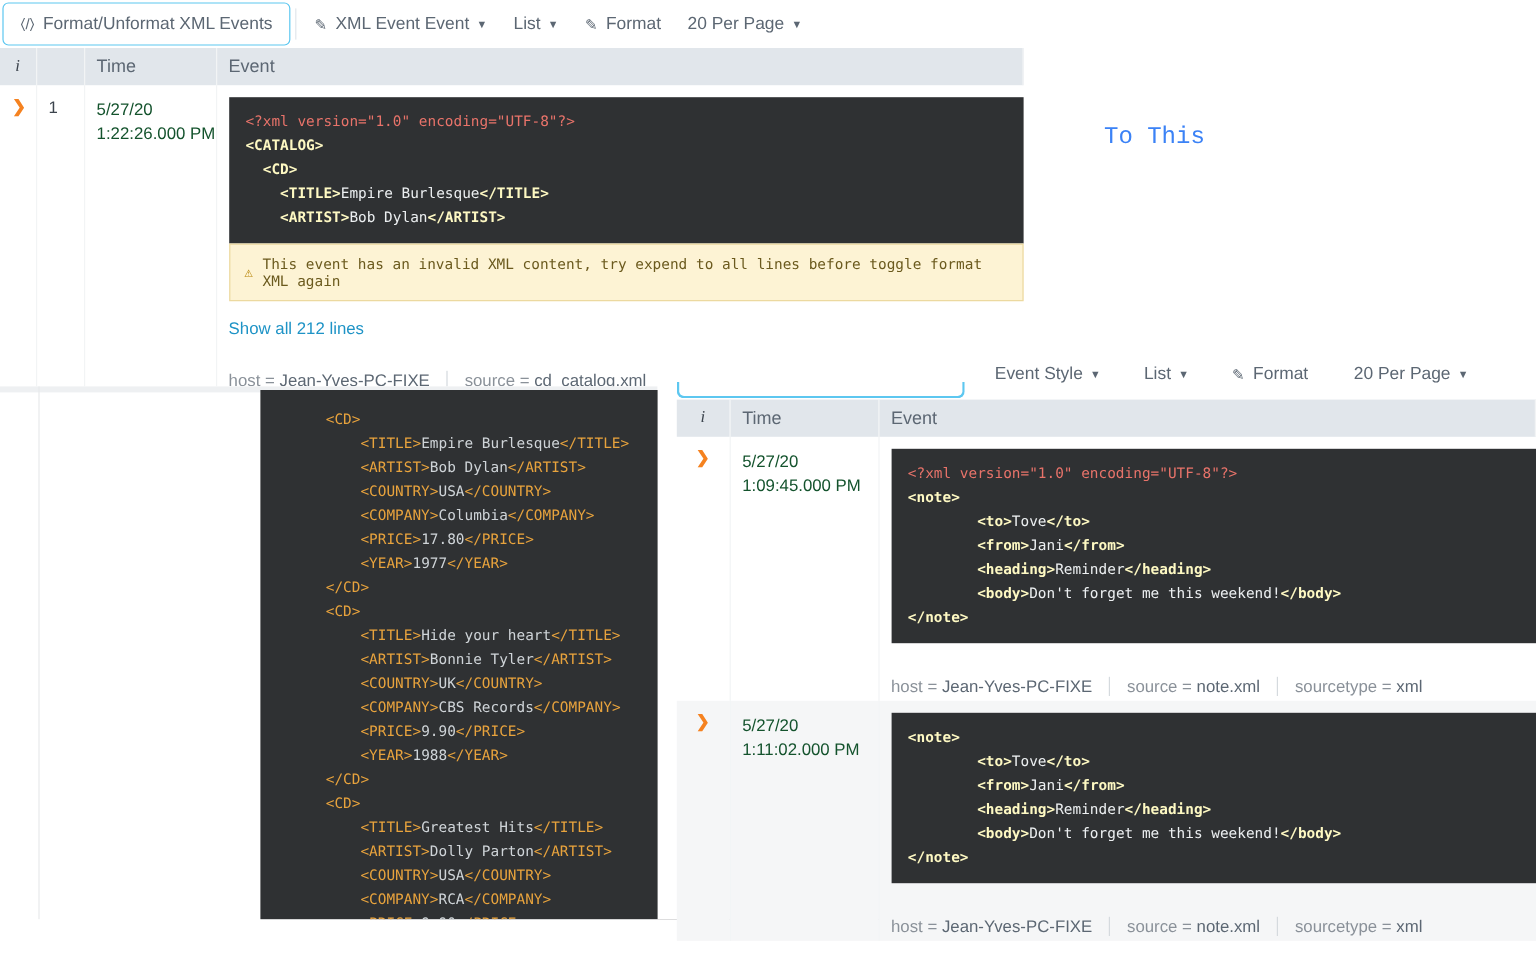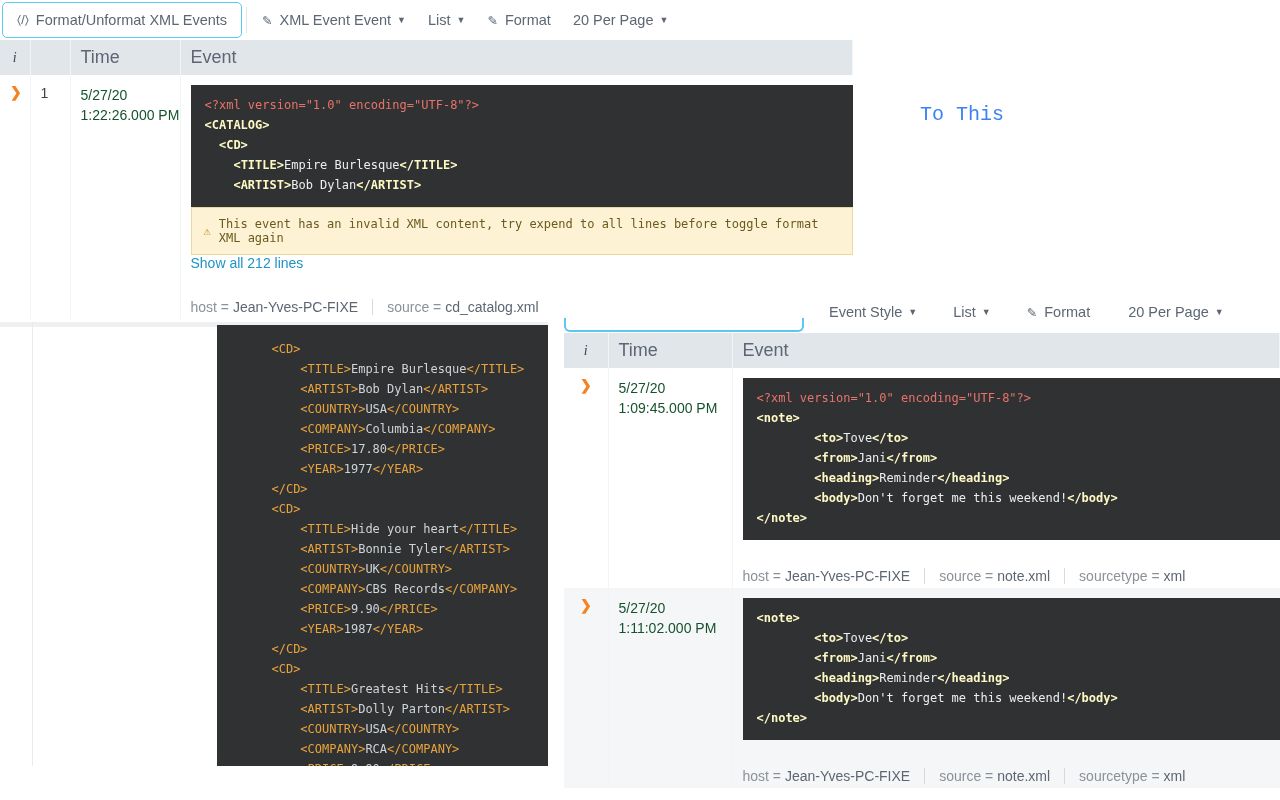--- a/index.html
+++ b/index.html
@@ -24,21 +24,21 @@
   .tb-btn.primary {
     border: 1px solid #5dc7f0; background: #fff; border-radius: 5px;
     padding: 0 14px; height: 36px; color: #5c6773;
   }
   .tb-ico { color: #5c6773; font-size: 12.5px; margin-right: 7px; display:inline-block; }
   .caret { margin-left: 6px; font-size: 9px; color: #5c6773; line-height: 1; }
   .sep { width: 1px; height: 26px; background: #e1e6eb; margin: 0 4px; }
 
   table.events { width: 100%; border-collapse: collapse; table-layout: fixed; }
   table.events th {
-    background: #e1e6eb; color: #5c6773; font-weight: normal; font-size: 18px;
+    background: #e1e6eb; color: #5c6773; font-weight: normal; font-size: 15px;
     text-align: left; padding: 7px 10px; border-right: 1px solid #f2f4f5;
     height: 28px; vertical-align: middle;
   }
   table.events th.c-i { width: 30px; text-align: center; font-style: italic;
       font-family: "Liberation Serif", serif; font-size: 14px; color:#3c444d;}
   table.events th.c-n { width: 40px; }
   table.events th.c-t { width: 110px; }
   table.events td {
     vertical-align: top; padding: 10px 10px 4px 10px; font-size: 14px; color: #3c444d;
     border-right: 1px solid #f2f4f5;
@@ -58,21 +58,21 @@
   .xmlbox .decl  { color: #e8736a; }
   .xmlbox .tag   { color: #fef9c3; font-weight: bold; }
   .xmlbox .txt   { color: #eceff1; }
 
   .warnbar {
     background: #fdf3d4; border: 1px solid #ecd9a0; color: #6b5a1e;
     font-family: "DejaVu Sans Mono", monospace; font-size: 12px;
     padding: 9px 12px; display: flex; align-items: center; gap: 8px;
   }
   .warn-ico { color: #b8860b; font-size: 12px; }
-  .showall { color: #1e93c6; font-size: 14px; cursor: pointer; margin-top: 0; display:inline-block; }
+  .showall { color: #1e93c6; font-size: 14px; cursor: pointer; margin-top: 14px; display:inline-block; }
   .meta { margin-top: 28px; display: flex; align-items: center; font-size: 14px; color: #5c6773; }
   .meta .kv { white-space: nowrap; }
   .meta .k { color: #8a9199; }
   .meta .vdiv { width: 1px; height: 16px; background: #d5dade; margin: 0 14px; }
 
   
   #panel1 { left: 0; top: 0; width: 853px; height: 330px; }
   #panel1 .toolbar { padding-left: 2px; }
 
   
@@ -193,21 +193,21 @@
       <span class="tag">&lt;COMPANY&gt;</span><span class="txt">Columbia</span><span class="tag">&lt;/COMPANY&gt;</span>
       <span class="tag">&lt;PRICE&gt;</span><span class="txt">17.80</span><span class="tag">&lt;/PRICE&gt;</span>
       <span class="tag">&lt;YEAR&gt;</span><span class="txt">1977</span><span class="tag">&lt;/YEAR&gt;</span>
   <span class="tag">&lt;/CD&gt;</span>
   <span class="tag">&lt;CD&gt;</span>
       <span class="tag">&lt;TITLE&gt;</span><span class="txt">Hide your heart</span><span class="tag">&lt;/TITLE&gt;</span>
       <span class="tag">&lt;ARTIST&gt;</span><span class="txt">Bonnie Tyler</span><span class="tag">&lt;/ARTIST&gt;</span>
       <span class="tag">&lt;COUNTRY&gt;</span><span class="txt">UK</span><span class="tag">&lt;/COUNTRY&gt;</span>
       <span class="tag">&lt;COMPANY&gt;</span><span class="txt">CBS Records</span><span class="tag">&lt;/COMPANY&gt;</span>
       <span class="tag">&lt;PRICE&gt;</span><span class="txt">9.90</span><span class="tag">&lt;/PRICE&gt;</span>
-      <span class="tag">&lt;YEAR&gt;</span><span class="txt">1987</span><span class="tag">&lt;/YEAR&gt;</span>
+      <span class="tag">&lt;YEAR&gt;</span><span class="txt">1988</span><span class="tag">&lt;/YEAR&gt;</span>
   <span class="tag">&lt;/CD&gt;</span>
   <span class="tag">&lt;CD&gt;</span>
       <span class="tag">&lt;TITLE&gt;</span><span class="txt">Greatest Hits</span><span class="tag">&lt;/TITLE&gt;</span>
       <span class="tag">&lt;ARTIST&gt;</span><span class="txt">Dolly Parton</span><span class="tag">&lt;/ARTIST&gt;</span>
       <span class="tag">&lt;COUNTRY&gt;</span><span class="txt">USA</span><span class="tag">&lt;/COUNTRY&gt;</span>
       <span class="tag">&lt;COMPANY&gt;</span><span class="txt">RCA</span><span class="tag">&lt;/COMPANY&gt;</span>
       <span class="tag">&lt;PRICE&gt;</span><span class="txt">9.90</span><span class="tag">&lt;/PRICE&gt;</span></div>
   </div>
 
   <div class="panel" id="panel3">

